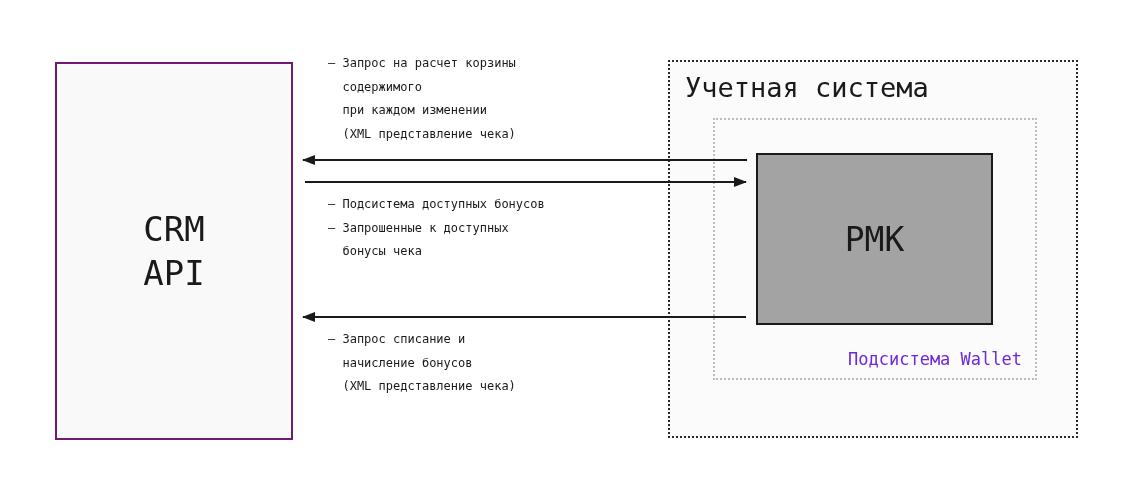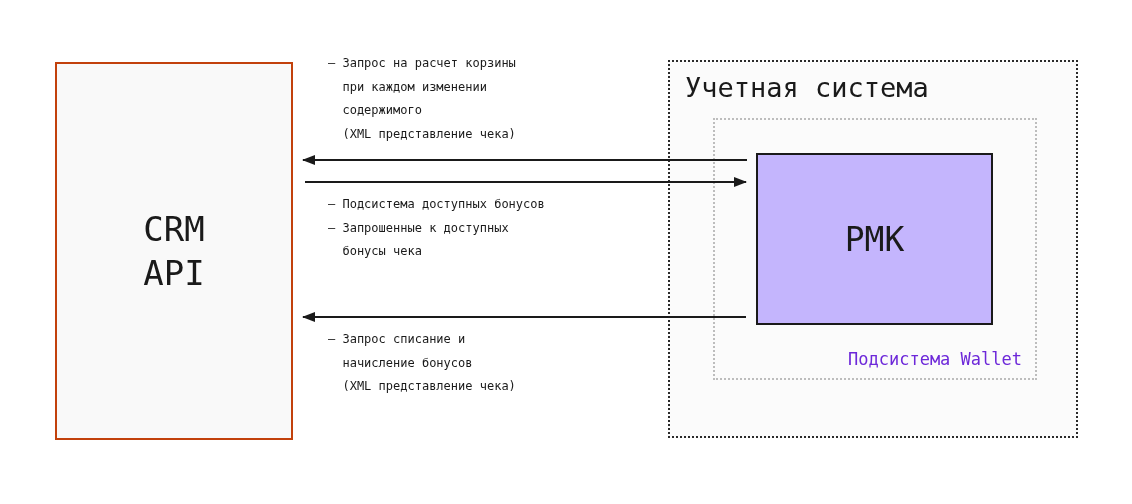--- a/index.html
+++ b/index.html
@@ -15,21 +15,21 @@
     font-family: "DejaVu Sans Mono", "Liberation Mono", monospace;
     color: #1a1a1a;
     overflow: hidden;
   }
   .box {
     position: absolute;
     box-sizing: border-box;
   }
   .crm-box {
     left: 55px; top: 62px; width: 238px; height: 378px;
-    border: 2px solid #c2410c;
+    border: 2px solid #701a75;
     background: #f9f9f9;
     display: flex;
     flex-direction: column;
     align-items: center;
     justify-content: center;
     font-size: 34px;
     line-height: 44px;
     font-weight: 500;
     text-align: center;
   }
@@ -56,21 +56,21 @@
     right: 13px; bottom: 9px;
     font-size: 17px;
     color: #6d28d9;
     white-space: pre;
   }
   .rmk-box {
     position: absolute;
     left: 41px; top: 33px; width: 237px; height: 172px;
     box-sizing: border-box;
     border: 2px solid #1a1a1a;
-    background: #c4b5fd;
+    background: #a3a3a3;
     display: flex;
     align-items: center;
     justify-content: center;
     font-size: 33px;
     font-weight: 500;
   }
   .msg {
     position: absolute;
     font-size: 12px;
     line-height: 23.5px;
@@ -118,21 +118,21 @@
 
     <div class="wallet-box">
 
       <div class="rmk-box">
         <span>РМК</span>
       </div>
       <div class="wallet-label">Подсистема Wallet</div>
     </div>
   </div>
 
-  <div class="msg" style="left:328px; top:52px;"><div class="t-line">— Запрос на расчет корзины</div><div class="t-line">  при каждом изменении</div><div class="t-line">  содержимого</div><div class="t-line">  (XML представление чека)</div></div>
+  <div class="msg" style="left:328px; top:52px;"><div class="t-line">— Запрос на расчет корзины</div><div class="t-line">  содержимого</div><div class="t-line">  при каждом изменении</div><div class="t-line">  (XML представление чека)</div></div>
 
   <div class="arrow" style="left:303px; top:159px; width:444px;">
     <div class="arrow-line"></div>
     <div class="arrow-head left"></div>
   </div>
 
   <div class="arrow" style="left:305px; top:181px; width:441px;">
     <div class="arrow-line"></div>
     <div class="arrow-head right"></div>
   </div>

